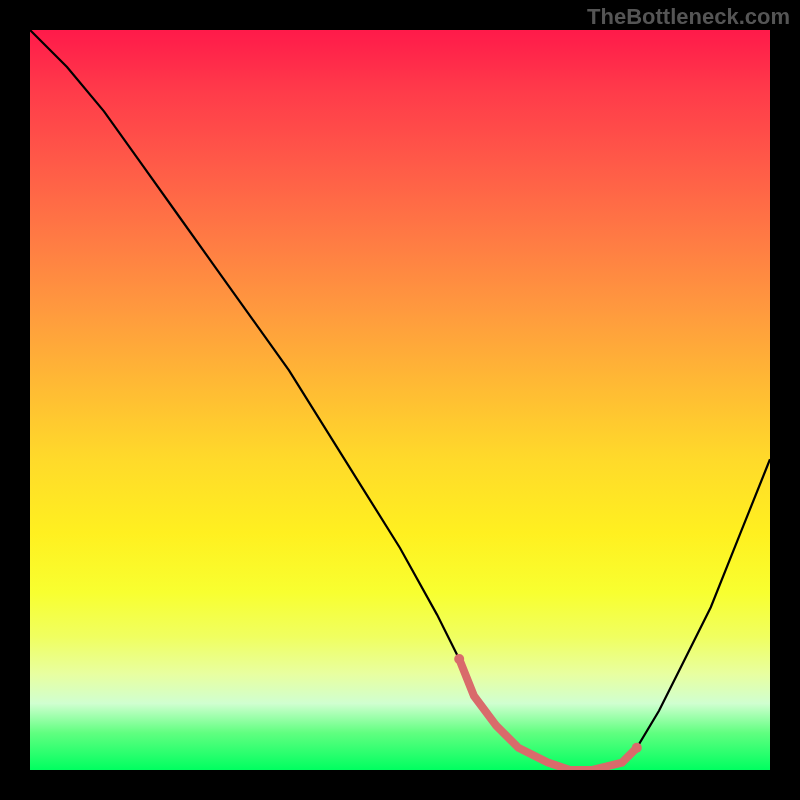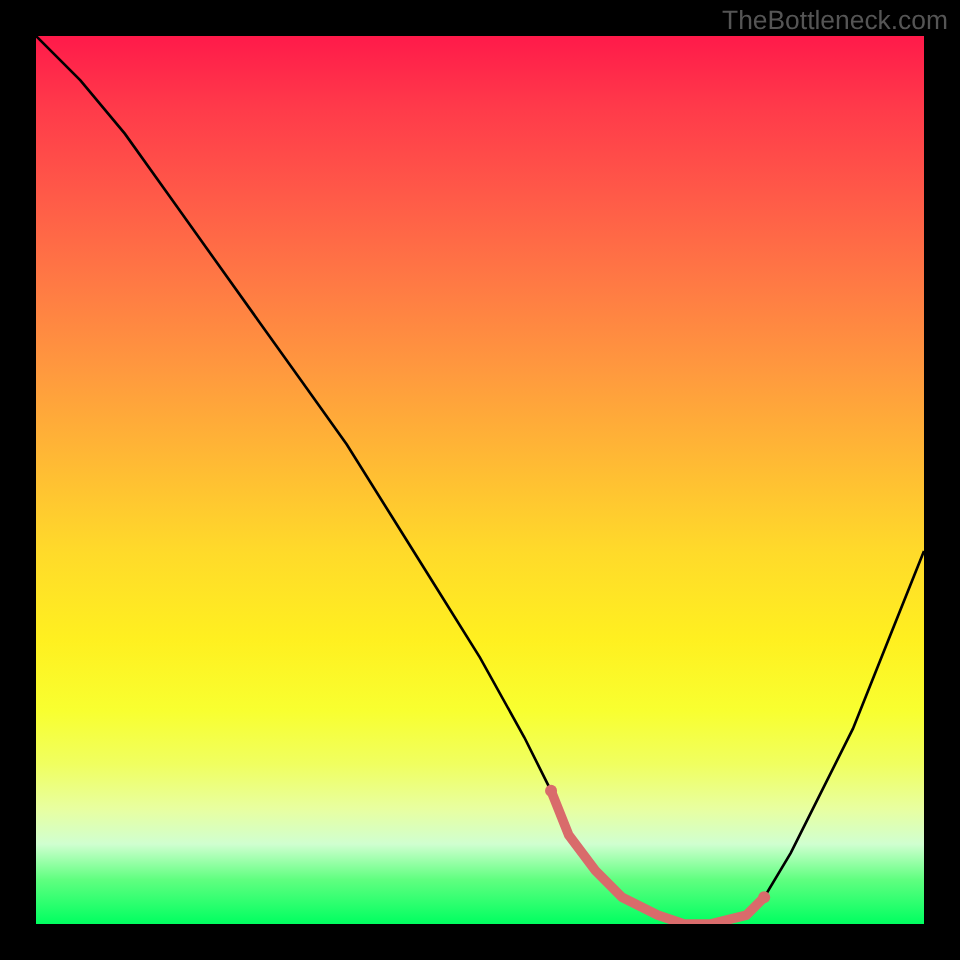--- a/index.html
+++ b/index.html
@@ -9,21 +9,21 @@
     background: #000;
     position: relative;
     font-family: Arial, sans-serif;
   }
   .watermark {
     position: absolute;
     top: 4px;
     right: 10px;
     color: #555;
     font-size: 22px;
-    font-weight: 400;
+    font-weight: 700;
     z-index: 10;
   }
   .plot-area {
     position: absolute;
     left: 30px;
     top: 30px;
     width: 740px;
     height: 740px;
     overflow: hidden;
   }

